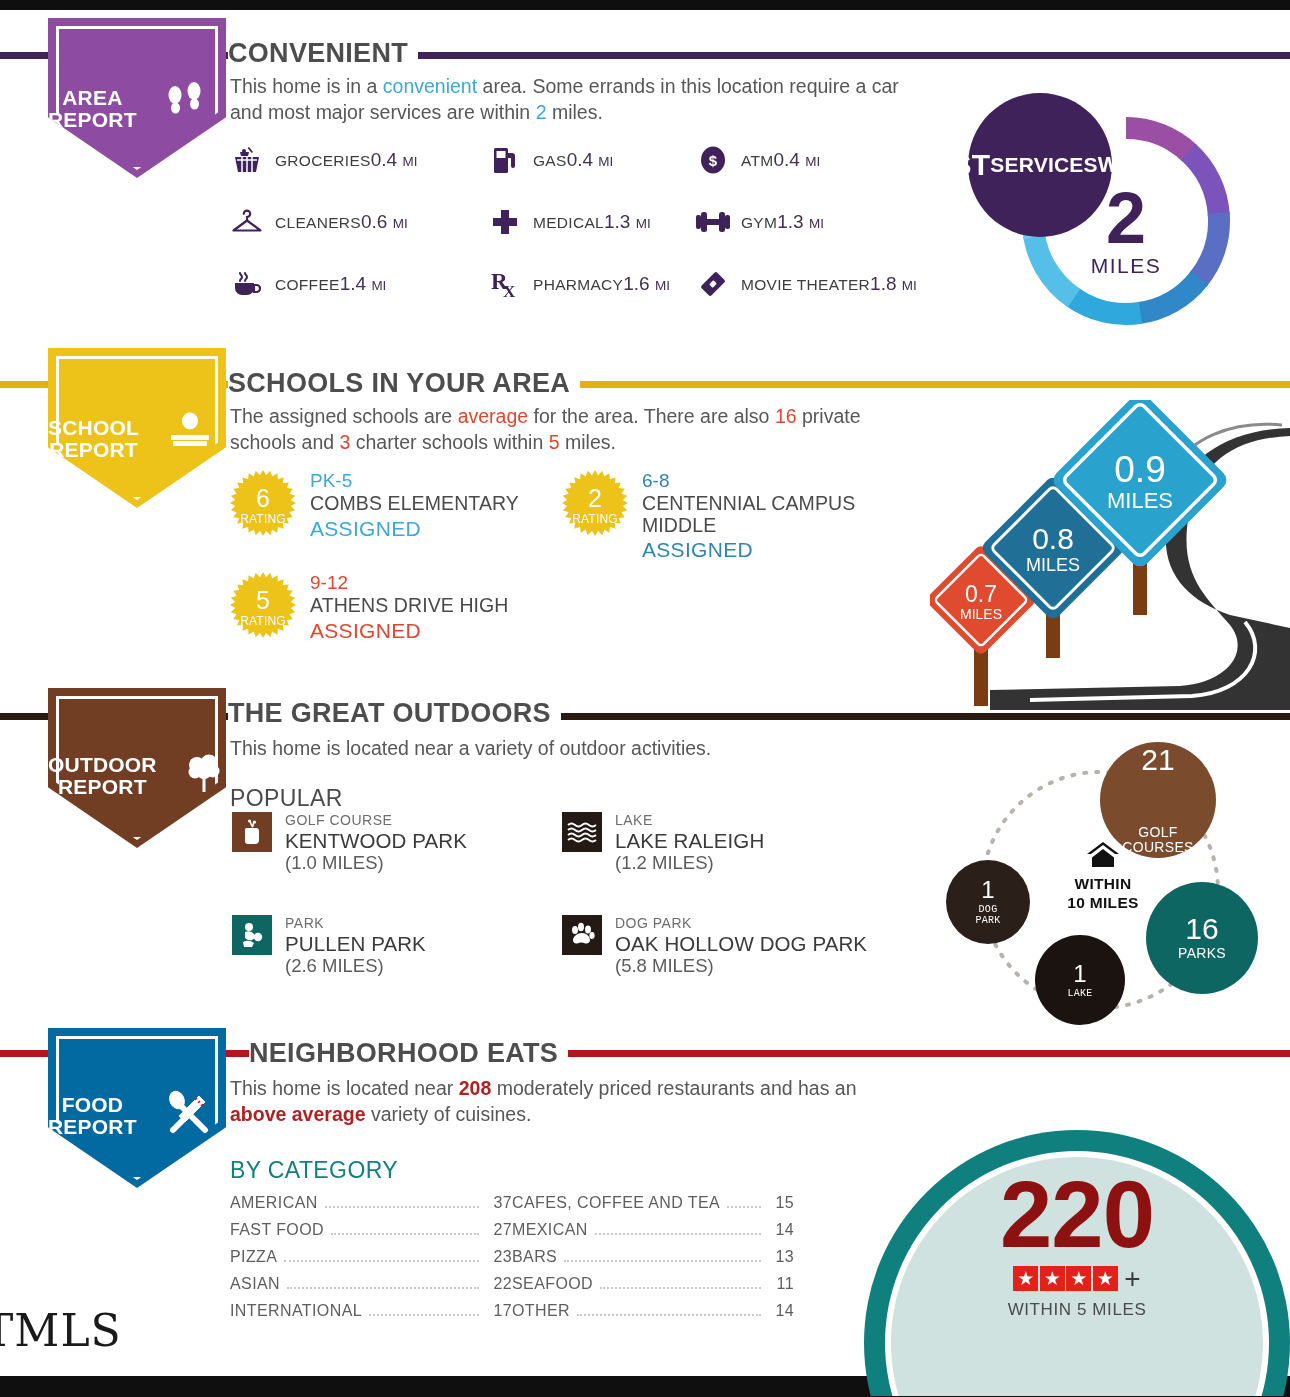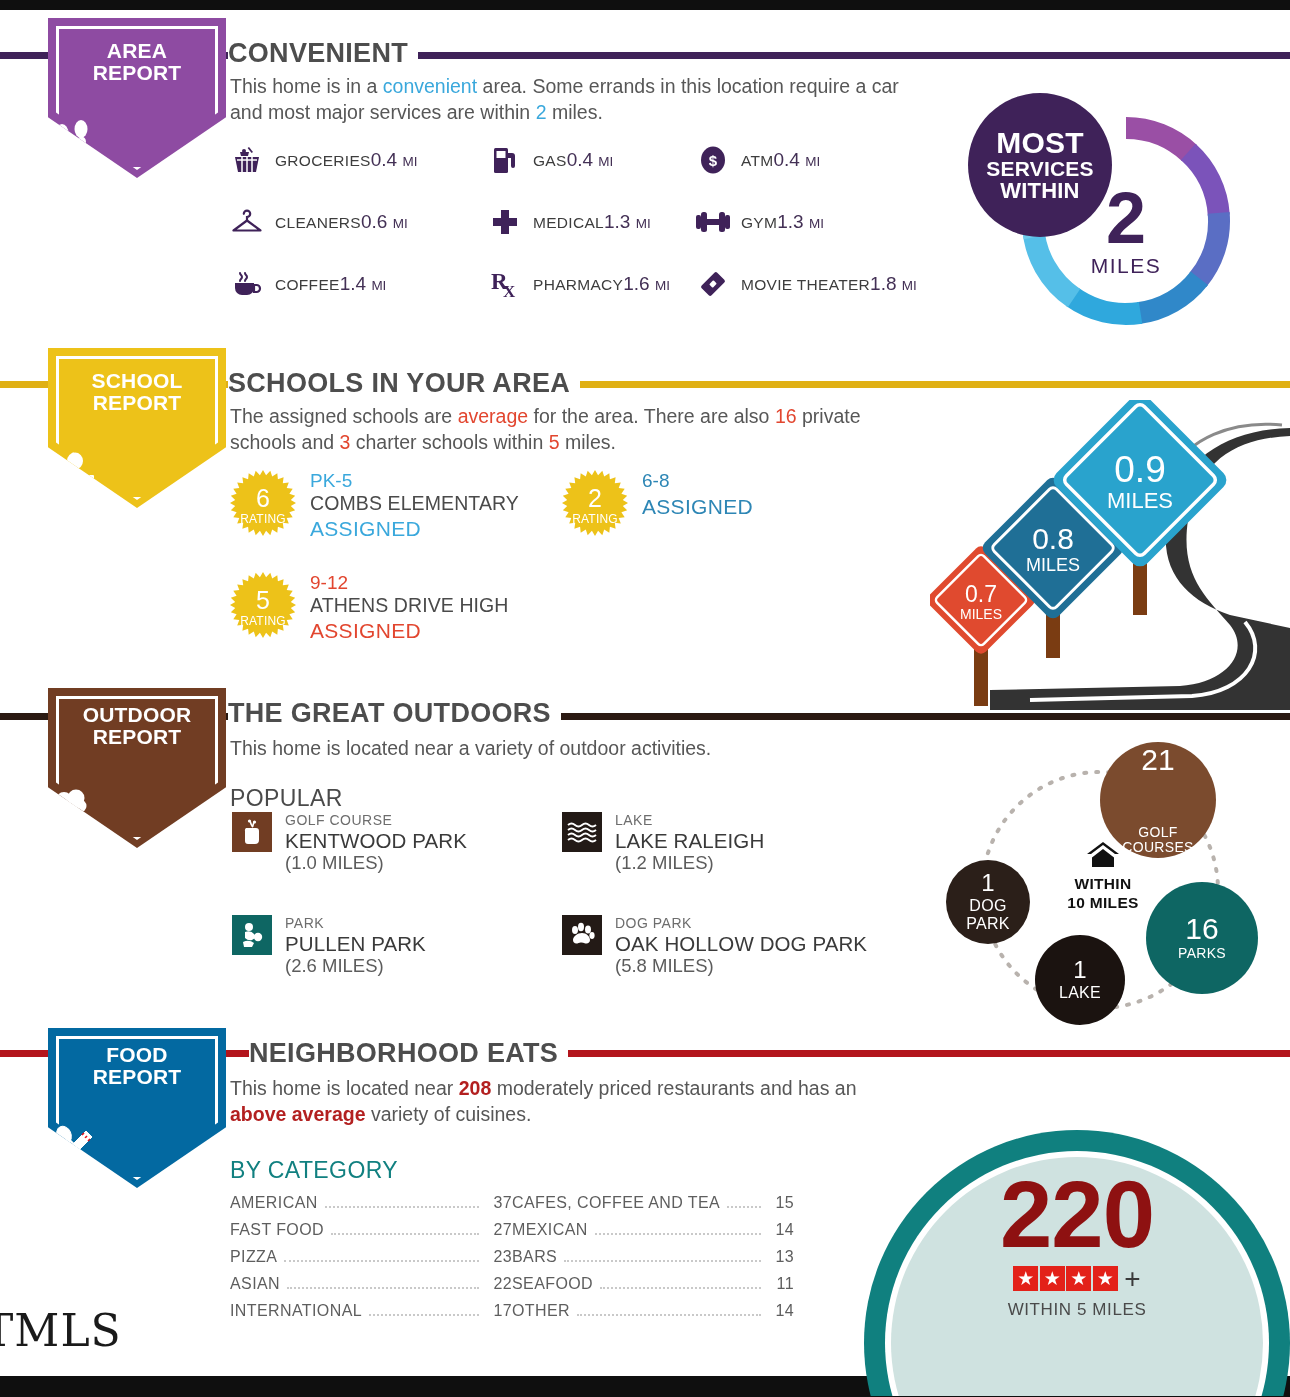--- a/index.html
+++ b/index.html
@@ -11,21 +11,21 @@
   .topbar { position:absolute; left:0; top:0; width:1290px; height:10px; background:#0f0f0f; }
   .botbar { position:absolute; left:0; top:1376px; width:1290px; height:21px; background:#0f0f0f; }
 
   
   .section { position:absolute; left:0; width:1290px; }
   .divider { position:absolute; left:0; width:1290px; height:7px; }
   .badge {
     position:absolute; left:48px; width:178px; height:160px;
     -webkit-clip-path: polygon(0 0,100% 0,100% 62%,50% 100%,0 62%);
     clip-path: polygon(0 0,100% 0,100% 62%,50% 100%,0 62%);
-    display:flex; flex-direction:column; z-index:5;gap:24px;
+    display:flex; align-items:center; z-index:5;gap:24px;
   }
   .badge .inner {
     position:absolute; left:8px; top:8px; right:8px; bottom:8px;
     border:3px solid #ffffff;
     -webkit-clip-path: polygon(0 0,100% 0,100% 60%,50% 100%,0 60%);
     clip-path: polygon(0 0,100% 0,100% 60%,50% 100%,0 60%);
   }
   .badge .btxt { position:relative; margin-top:22px; color:#fff; text-align:center;
     font-size:21px; font-weight:bold; line-height:1.07; letter-spacing:.2px; }
   .badge .bicon { position:relative; margin-top:10px; }
@@ -45,21 +45,21 @@
   .amen .tx .val { font-size:19px; color:#433055; line-height:1.2; }
   .amen .tx .val em { font-style:normal; font-size:13.5px; }
 
   .donut-wrap { position:absolute; left:1000px; top:105px; width:252px; height:232px; }
   .donut-lbl { position:absolute; left:0; top:0; width:252px; height:232px;
      display:flex; flex-direction:column; align-items:center; justify-content:center;
      padding-top:22px; }
   .donut-num { font-size:72px; font-weight:bold; color:#3f2259; line-height:.9; }
   .donut-sub { font-size:21px; color:#3f2259; letter-spacing:1.5px; margin-top:4px; }
   .donut-bubble { position:absolute; left:-32px; top:-12px; width:144px; height:144px;
-     border-radius:50%; background:#3f2259; color:#fff; display:flex; flex-direction:column;
+     border-radius:50%; background:#3f2259; color:#fff; display:flex; flex-direction:row;
      align-items:center; justify-content:center; z-index:3; }
   .donut-bubble span { font-weight:bold; line-height:1.02; letter-spacing:.2px; }
   .db1 { font-size:30px; } .db2 { font-size:21px; } .db3 { font-size:22px; }
 
   
   .school { position:absolute; display:flex; gap:14px; align-items:flex-start; }
   .rosette { position:relative; width:66px; height:66px; flex:0 0 66px;
      display:flex; flex-direction:column; align-items:center; justify-content:center;
      color:#fff; }
   .rosette svg { position:absolute; inset:0; }
@@ -76,21 +76,21 @@
      justify-content:center; color:#fff; }
   .out .k { font-size:14px; color:#6d6d6d; letter-spacing:.5px; line-height:1.2; }
   .out .n { font-size:20.5px; color:#3a3a3a; line-height:1.15; letter-spacing:.1px; }
   .out .d { font-size:18.5px; color:#5c5c5c; line-height:1.2; }
 
   .bubbles { position:absolute; left:930px; top:740px; width:340px; height:290px; }
   .bub { position:absolute; border-radius:50%; color:#fff; display:flex; flex-direction:column;
      align-items:center; justify-content:center; text-align:center; z-index:2; }
   .bub .bn { font-size:30px; line-height:1; }
   .bub .bl { font-size:14px; line-height:1.1; letter-spacing:.3px; margin-top:2px; }
-  .bub.small .bn { font-size:24px; } .bub.small .bl { font-size:16px; }
+  .bub.small .bn { font-size:24px; } .bub.small .bl { font-size:10px;font-family:Liberation Mono, monospace; }
   .center-home { position:absolute; left:118px; top:100px; width:110px; text-align:center; z-index:2; }
   .center-home .ch { font-size:15.5px; font-weight:bold; color:#111; line-height:1.2; letter-spacing:.3px; margin-top:3px; }
 
   
   .bycat-h { position:absolute; font-size:23px; color:#118080; letter-spacing:.4px; }
   .cats { position:absolute; display:grid; grid-template-columns:282px 282px; column-gap:0px; }
   .cat { display:flex; align-items:baseline; font-size:16px; color:#5e5e5e;
      letter-spacing:.4px; height:27px; }
   .cat .cn { white-space:nowrap; }
   .cat .dots { flex:1 1 auto; margin:0 7px; border-bottom:2.5px dotted #c9c9c9; height:.62em; }
@@ -330,20 +330,21 @@
       <div class="school" style="left: 562px; top: 470px; width: 320px;">
         <span class="rosette">
           <svg width="66" height="66" viewBox="0 0 66 66">
             <polygon points="33.0,0.0 36.1,5.2 40.3,0.8 42.2,6.6 47.3,3.3 47.9,9.3 53.6,7.2 52.8,13.2 58.8,12.4 56.7,18.1 62.7,18.7 59.4,23.8 65.2,25.7 60.8,29.9 66.0,33.0 60.8,36.1 65.2,40.3 59.4,42.2 62.7,47.3 56.7,47.9 58.8,53.6 52.8,52.8 53.6,58.8 47.9,56.7 47.3,62.7 42.2,59.4 40.3,65.2 36.1,60.8 33.0,66.0 29.9,60.8 25.7,65.2 23.8,59.4 18.7,62.7 18.1,56.7 12.4,58.8 13.2,52.8 7.2,53.6 9.3,47.9 3.3,47.3 6.6,42.2 0.8,40.3 5.2,36.1 0.0,33.0 5.2,29.9 0.8,25.7 6.6,23.8 3.3,18.7 9.3,18.1 7.2,12.4 13.2,13.2 12.4,7.2 18.1,9.3 18.7,3.3 23.8,6.6 25.7,0.8 29.9,5.2 " fill="#edc219"></polygon>
           </svg>
           <span class="rnum">2</span>
           <span class="rlab">RATING</span>
         </span>
         <span class="sinfo">
           <div class="s-grade" style="color: rgb(45, 134, 181);">6-8</div>
+          <div class="s-name">CENTENNIAL CAMPUS MIDDLE</div>
           <div class="s-asg" style="color: rgb(45, 134, 181);">ASSIGNED</div>
         </span>
       </div>
       <div class="school" style="left: 230px; top: 572px; width: 310px;">
         <span class="rosette">
           <svg width="66" height="66" viewBox="0 0 66 66">
             <polygon points="33.0,0.0 36.1,5.2 40.3,0.8 42.2,6.6 47.3,3.3 47.9,9.3 53.6,7.2 52.8,13.2 58.8,12.4 56.7,18.1 62.7,18.7 59.4,23.8 65.2,25.7 60.8,29.9 66.0,33.0 60.8,36.1 65.2,40.3 59.4,42.2 62.7,47.3 56.7,47.9 58.8,53.6 52.8,52.8 53.6,58.8 47.9,56.7 47.3,62.7 42.2,59.4 40.3,65.2 36.1,60.8 33.0,66.0 29.9,60.8 25.7,65.2 23.8,59.4 18.7,62.7 18.1,56.7 12.4,58.8 13.2,52.8 7.2,53.6 9.3,47.9 3.3,47.3 6.6,42.2 0.8,40.3 5.2,36.1 0.0,33.0 5.2,29.9 0.8,25.7 6.6,23.8 3.3,18.7 9.3,18.1 7.2,12.4 13.2,13.2 12.4,7.2 18.1,9.3 18.7,3.3 23.8,6.6 25.7,0.8 29.9,5.2 " fill="#edc219"></polygon>
           </svg>
           <span class="rnum">5</span>
           <span class="rlab">RATING</span>

